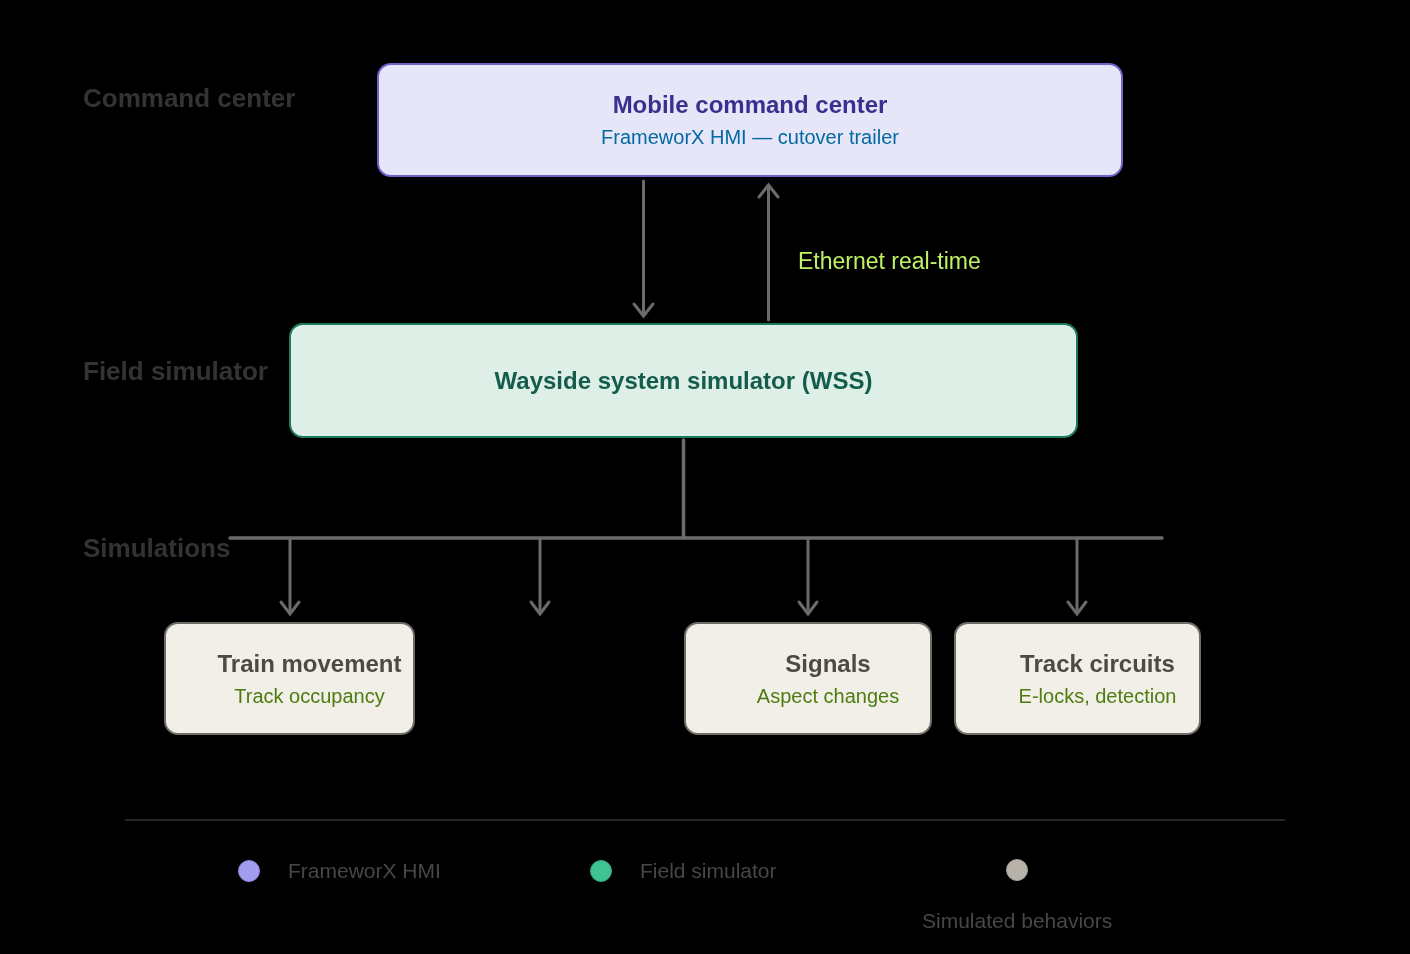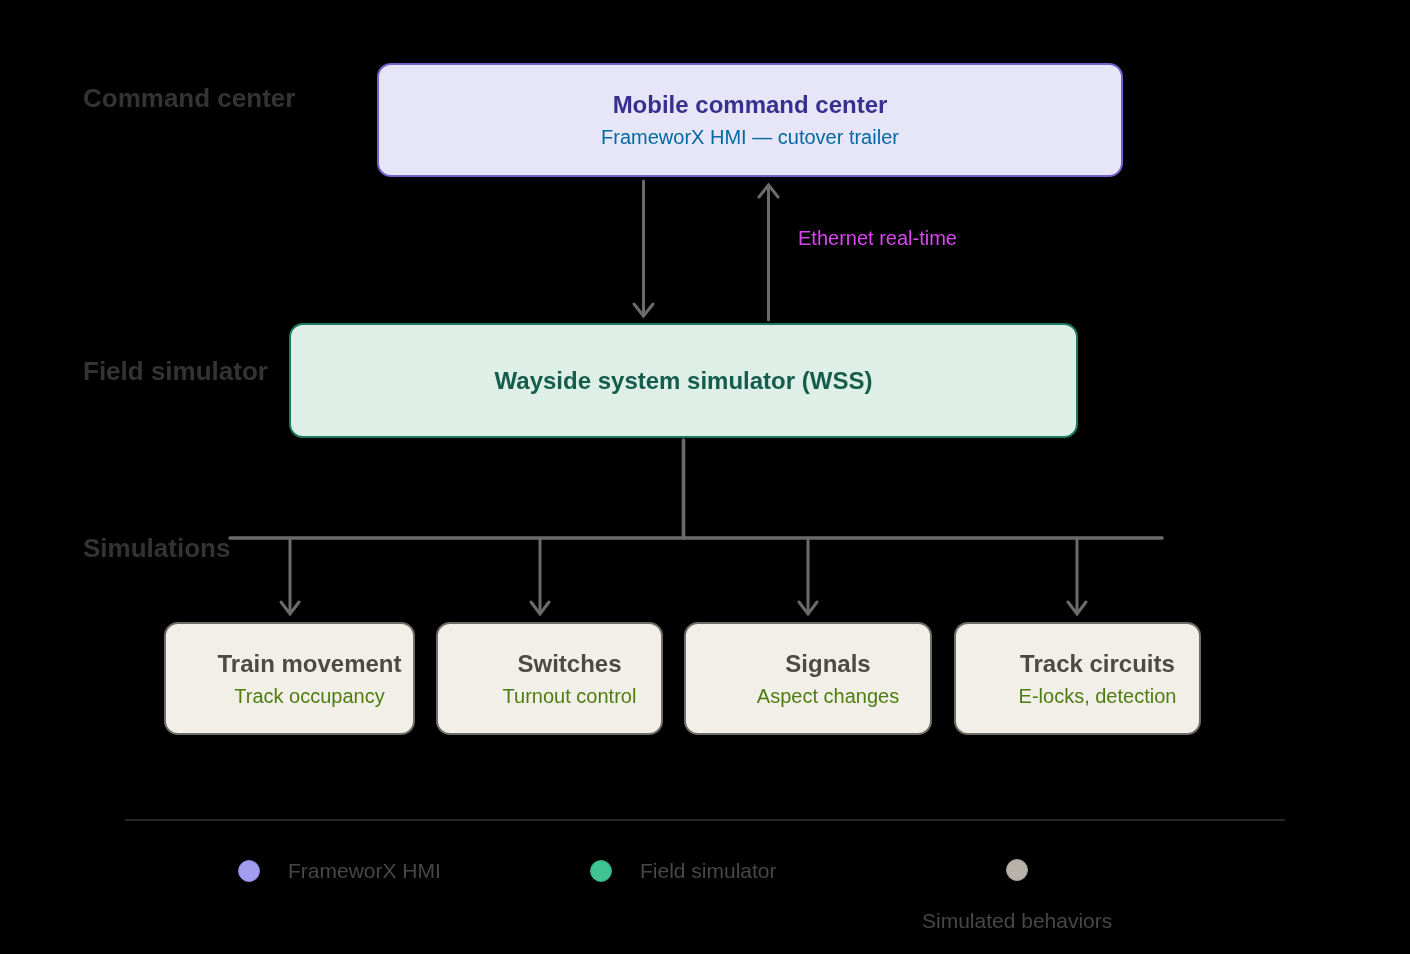--- a/index.html
+++ b/index.html
@@ -26,22 +26,22 @@
   .node-wss .title{color:#145c4c;}
   .node-wss .subtitle{color:#1a6b57;}
   .node-sim{top:622px;height:113px;background:#f1efe8;border:2px solid #6e6d66;padding-left:40px;}
   .node-sim .title{color:#4c4a44;}
   .node-sim .subtitle{color:#4d7c0f;}
   .sim-0{left:164px;width:251px;}
   .sim-1{left:436px;width:227px;}
   .sim-2{left:684px;width:248px;}
   .sim-3{left:954px;width:247px;}
   .edge-label{
-    position:absolute;left:798px;top:226px;z-index:3;color:#d946ef;
-    font-size:20px;line-height:24px;white-space:nowrap;
+    position:absolute;left:798px;top:249px;z-index:3;color:#bef264;
+    font-size:23px;line-height:24px;white-space:nowrap;
   }
   .legend-divider{position:absolute;left:125px;top:819px;width:1160px;height:2px;background:#262626;z-index:2;}
   .legend-item{position:absolute;top:859px;display:flex;align-items:center;gap:28px;z-index:3;}
   .legend-item .dot{width:22px;height:22px;border-radius:50%;}
   .li-0{left:238px;}
   .li-1{left:590px;}
   .li-2{left:922px;flex-direction:column;}
   .dot-hmi{background:#a39df0;border:1px solid #8d86e0;box-sizing:border-box;}
   .dot-field{background:#3fc392;border:1px solid #34ae81;box-sizing:border-box;}
   .dot-sim{background:#b7b3aa;border:1px solid #a5a198;box-sizing:border-box;}
@@ -103,24 +103,20 @@
   <div class="edge-label">Ethernet real-time</div>
 
   <div class="node node-wss">
     <div class="title">Wayside system simulator (WSS)</div>
   </div>
 
   <div class="node node-sim sim-0">
     <div class="title">Train movement</div>
     <div class="subtitle">Track occupancy</div>
   </div>
-  <div class="node node-sim sim-1">
-    <div class="title">Switches</div>
-    <div class="subtitle">Turnout control</div>
-  </div>
   <div class="node node-sim sim-2">
     <div class="title">Signals</div>
     <div class="subtitle">Aspect changes</div>
   </div>
   <div class="node node-sim sim-3">
     <div class="title">Track circuits</div>
     <div class="subtitle">E-locks, detection</div>
   </div>
 
   <div class="legend-divider"></div>

